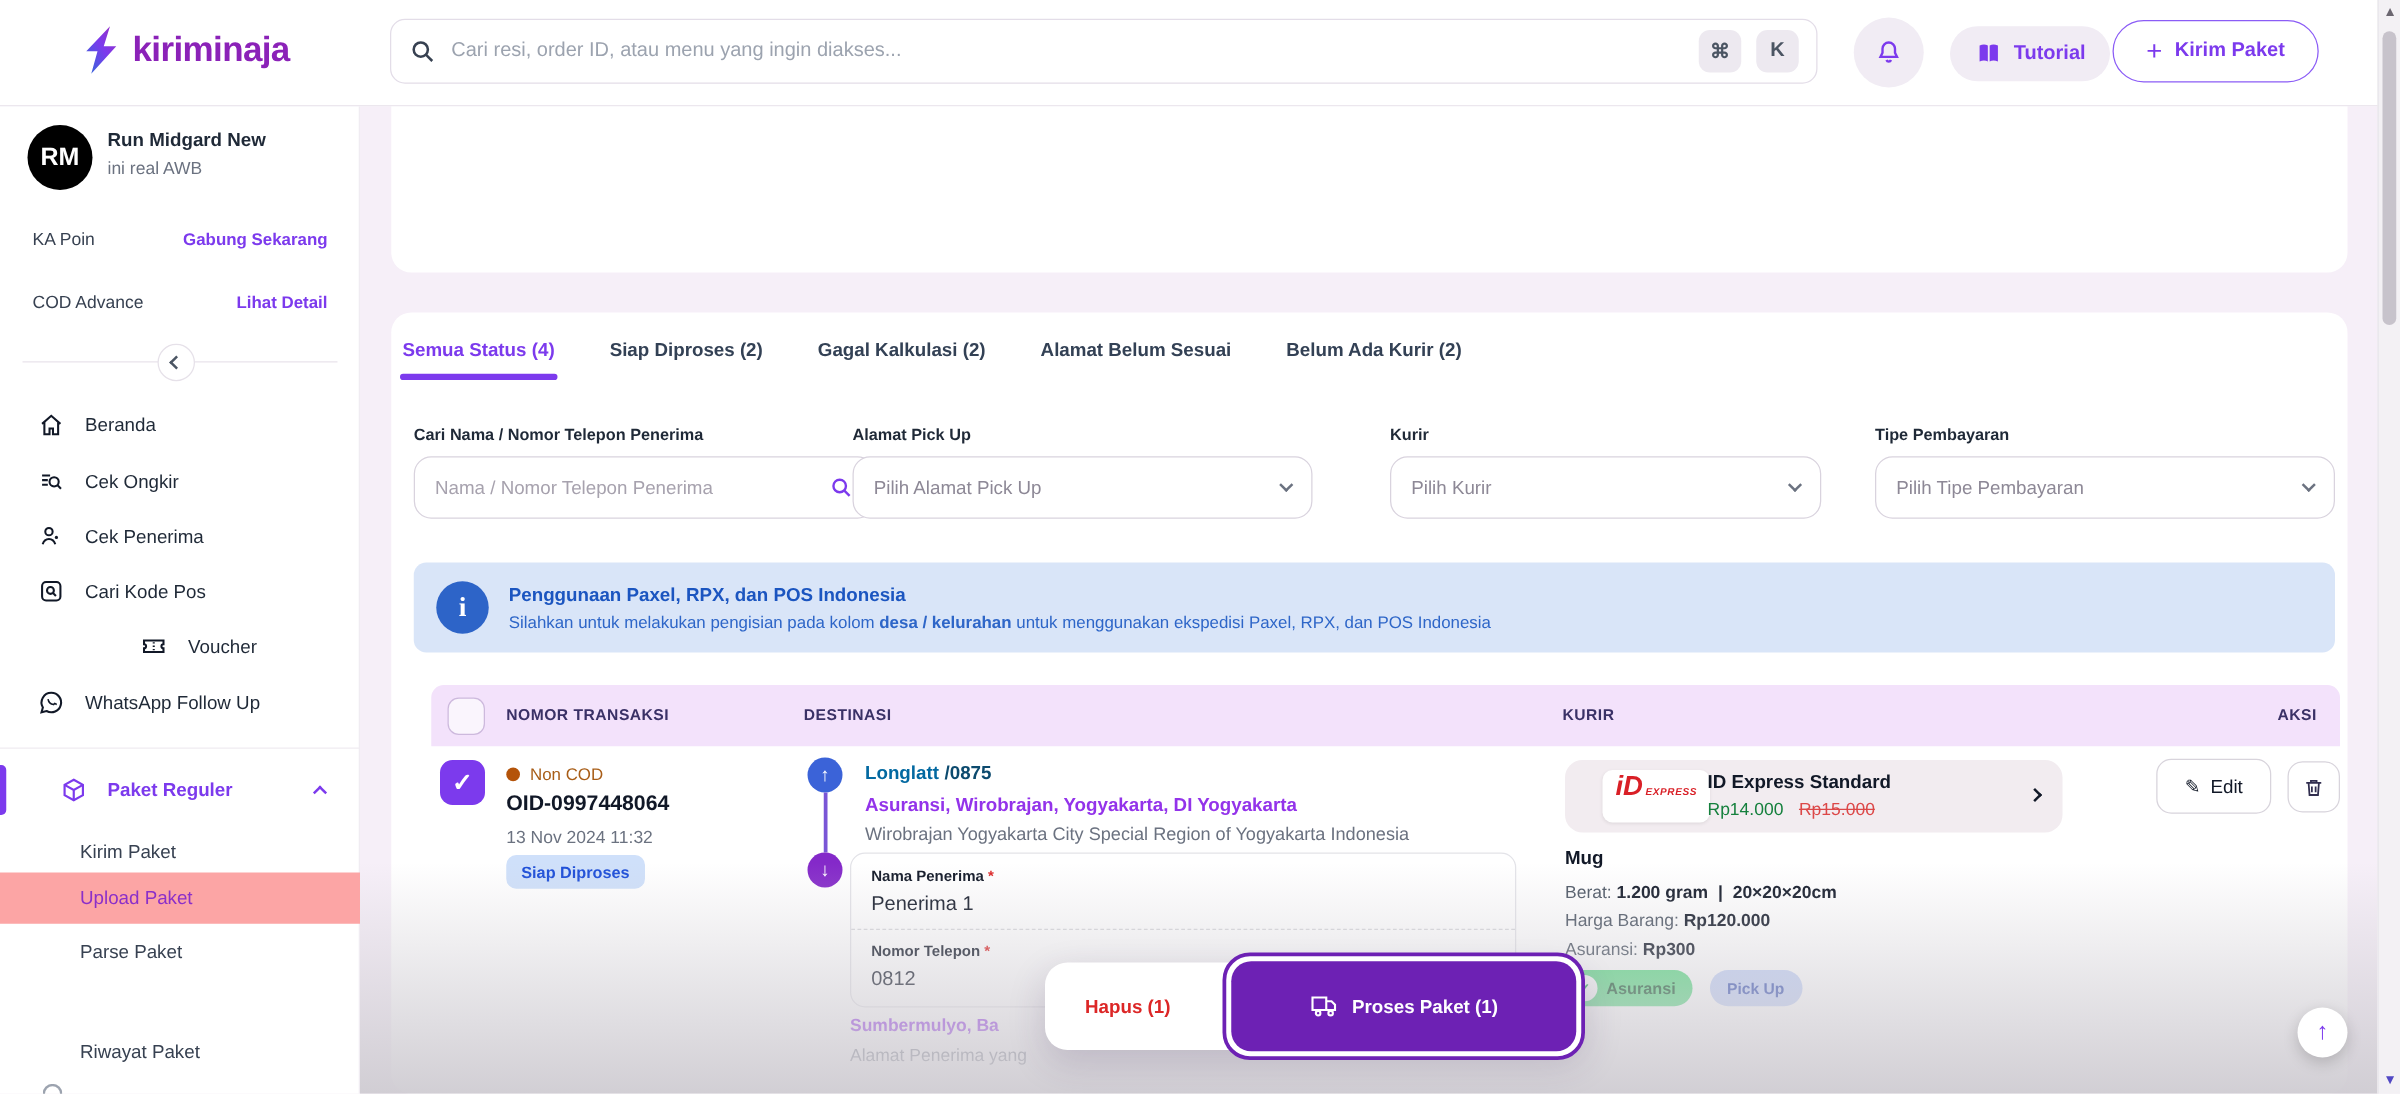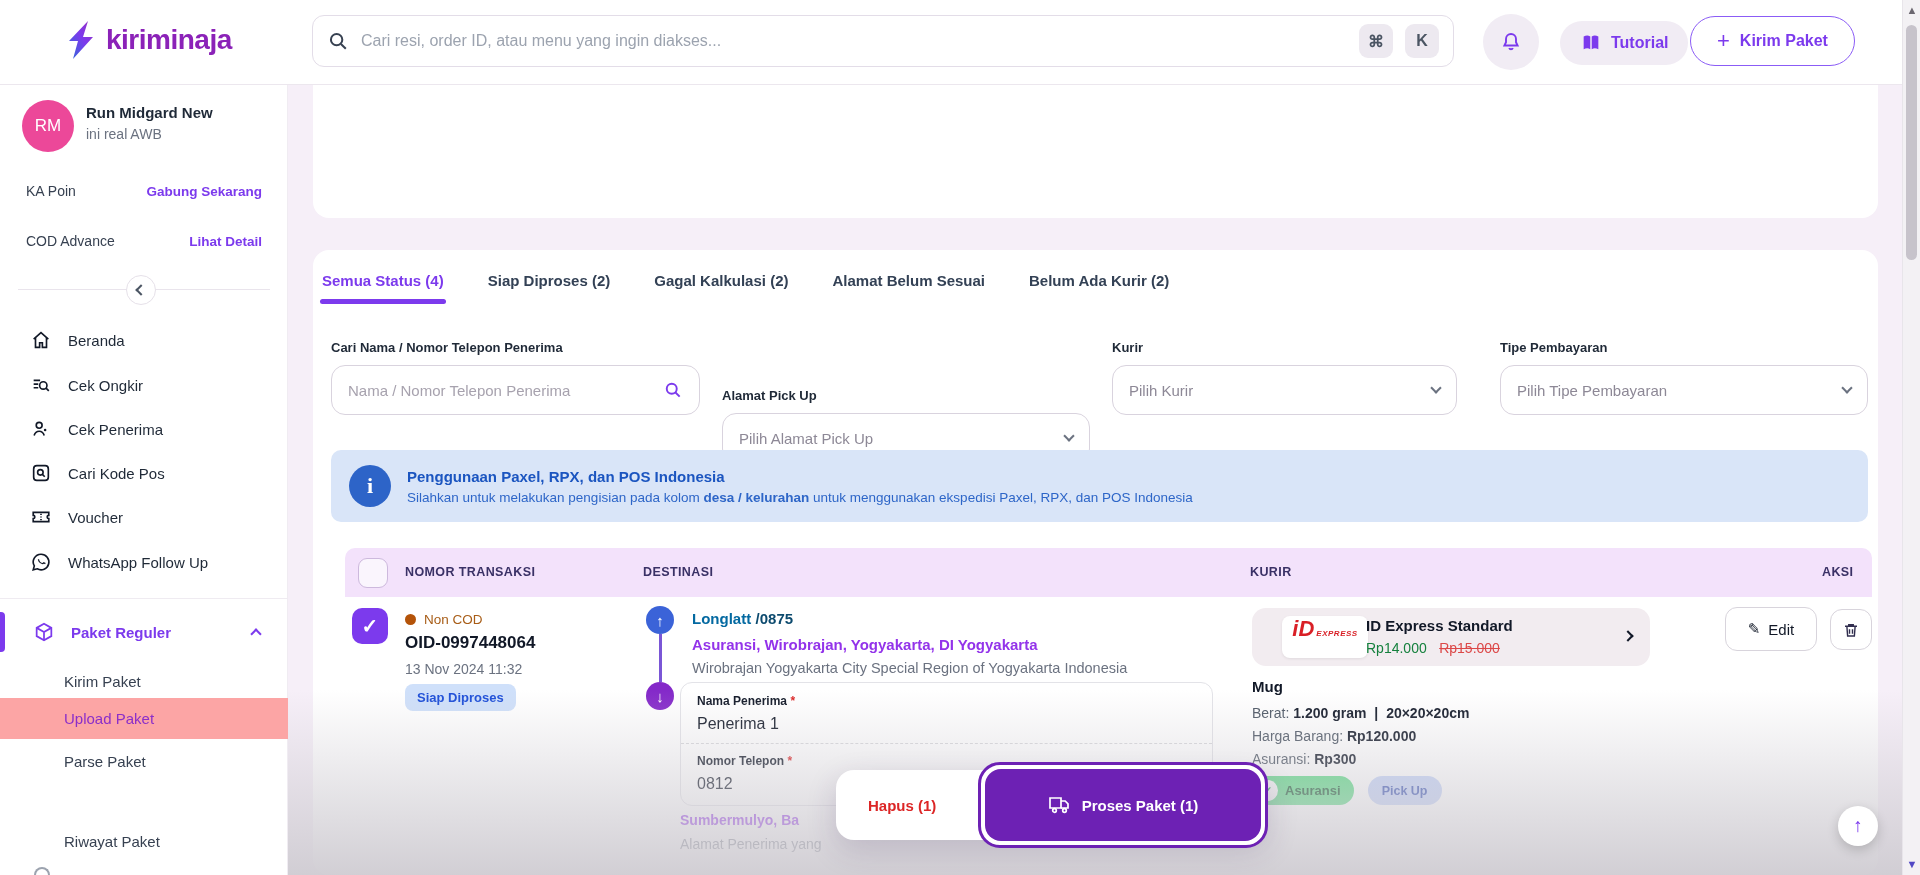--- a/index.html
+++ b/index.html
@@ -16,37 +16,37 @@
   .searchbar input { flex:1; border:none; outline:none; font-size:16px; color:#374151; font-family:inherit; background:transparent; }
   .searchbar input::placeholder { color:#9ca3af; }
   .kbd { width:34px; height:34px; border-radius:9px; background:#ede9f0; color:#4b5563; display:flex; align-items:center; justify-content:center; font-size:16px; font-weight:600; }
   .iconbtn { width:56px; height:56px; border-radius:50%; background:#f1ecf4; display:flex; align-items:center; justify-content:center; }
   .pillbtn { height:44px; border-radius:22px; background:#f1ecf4; display:flex; align-items:center; gap:9px; padding:0 20px; color:#7c3aed; font-size:16px; font-weight:600; }
   .outlinebtn { height:50px; border:1.7px solid #8b5cf6; border-radius:25px; background:#fff; display:flex; align-items:center; gap:10px; padding:0 26px; color:#7c3aed; font-size:16px; font-weight:600; }
   .plus { font-size:22px; font-weight:500; line-height:1; }
 
   
   .sidebar { left:0; top:85px; width:288px; height:790px; background:#fff; border-right:1px solid #f0ecf2; z-index:40; }
-  .avatar { left:22px; top:15px; width:52px; height:52px; border-radius:50%; background:#ec4899; color:#fff; font-size:17px; font-weight:400; display:flex; align-items:center; justify-content:center; }
+  .avatar { left:22px; top:15px; width:52px; height:52px; border-radius:50%; background:#000000; color:#fff; font-size:20px; font-weight:700; display:flex; align-items:center; justify-content:center; }
   .uname { left:86px; top:19px; font-size:15px; font-weight:700; color:#1f2937; }
   .usub  { left:86px; top:41px; font-size:14px; color:#6b7280; }
   .srow-info { left:26px; width:236px; display:flex; justify-content:space-between; align-items:center; }
   .info-label { font-size:14px; color:#374151; }
   .info-link  { font-size:13.5px; font-weight:700; color:#7c3aed; }
   .collapse-line { left:18px; top:204px; width:252px; height:1px; background:#e9e4ec; }
   .collapse-btn { left:126px; top:190px; width:30px; height:30px; border-radius:50%; background:#fff; border:1px solid #e6e1e9; display:flex; align-items:center; justify-content:center; }
   .chev { width:8px; height:8px; border-right:2px solid #4b5563; border-bottom:2px solid #4b5563; display:inline-block; }
   .chev.left { transform:rotate(135deg); }
   .chev.down { transform:rotate(45deg); margin-top:-4px; }
   .chev.up { transform:rotate(-135deg); margin-top:4px; }
   .chev.right { transform:rotate(-45deg); }
   .mrow { left:0; width:288px; height:38px; display:flex; align-items:center; gap:16px; padding-left:30px; color:#1f2937; font-size:15px; }
   .mrow svg { color:#111827; }
   .sect-line { left:0; top:513px; width:288px; height:1px; background:#efebf1; }
-  .prow { left:0; top:525px; width:288px; height:44px; display:flex; align-items:center; gap:16px; padding-left:33px; color:#7c3aed; font-size:15px; font-weight:700; }
+  .prow { left:0; top:525px; width:288px; height:44px; display:flex; align-items:center; gap:16px; padding-left:48px; color:#7c3aed; font-size:15px; font-weight:700; }
   .prow-bar { left:0; top:527px; width:5px; height:40px; background:#7c3aed; border-radius:0 4px 4px 0; }
   .subrow { left:0; width:288px; height:34px; display:flex; align-items:center; padding-left:64px; font-size:15px; color:#374151; }
   .subrow.active { height:41px; background:#fca5a5; color:#8b2fc9; font-weight:400; }
 
   
   .panel { background:#fff; border-radius:16px; z-index:1; }
   .card { background:#fff; border:1px solid #e3e0e6; border-radius:12px; }
 
   .addr-text { font-size:15px; color:#374151; line-height:22px; }
   .clip-frag { height:6px; border-radius:2px; background:repeating-linear-gradient(90deg,#4d4457 0 26px, transparent 26px 38px, #4d4457 38px 90px, transparent 90px 104px); opacity:.85; }
@@ -183,21 +183,21 @@
   <div class="fbox">
     <input type="text" placeholder="Nama / Nomor Telepon Penerima" style="">
     <span>
       <svg width="20" height="20" viewBox="0 0 24 24" fill="none" stroke="#7c3aed" stroke-width="2.3">
           <circle cx="10.5" cy="10.5" r="6"></circle>
           <path d="M15 15l5 5"></path>
         </svg>
     </span>
   </div>
 </div>
-<div class="abs fgroup" style="left:722px; top:340px; width:368px; z-index:2;margin-top:48px;">
+<div class="abs fgroup" style="left:682px; top:340px; width:368px; z-index:2;">
   <label>Alamat Pick Up</label>
   <div class="fbox">
     <span class="fval">Pilih Alamat Pick Up</span>
     <span class="chev down" style="border-color:#6b7280;"></span>
   </div>
 </div>
 <div class="abs fgroup" style="left:1112px; top:340px; width:345px; z-index:2;">
   <label>Kurir</label>
   <div class="fbox">
     <span class="fval">Pilih Kurir</span>
@@ -439,21 +439,21 @@
     <span>Cek Penerima</span>
   </div>
   <div class="abs mrow" style="top:369px;">
     <svg width="22" height="22" viewBox="0 0 24 24" fill="none" stroke="currentColor" stroke-width="1.8">
         <rect x="4" y="4" width="16" height="16" rx="3.5"></rect>
         <circle cx="11.3" cy="11.3" r="3"></circle>
         <path d="M13.5 13.5l2.6 2.6"></path>
       </svg>
     <span>Cari Kode Pos</span>
   </div>
-  <div class="abs mrow" style="top:413px;">
+  <div class="abs mrow" style="top:413px;justify-content:center;">
     <svg width="22" height="22" viewBox="0 0 24 24" fill="none" stroke="currentColor" stroke-width="1.8">
         <path d="M3.5 7h17v3.2a1.8 1.8 0 0 0 0 3.6V17h-17v-3.2a1.8 1.8 0 0 0 0-3.6z"></path>
         <path d="M12 8.5v1.2M12 11.4v1.2M12 14.3v1.2"></path>
       </svg>
     <span>Voucher</span>
   </div>
   <div class="abs mrow" style="top:458px;">
     <svg width="22" height="22" viewBox="0 0 24 24" fill="none" stroke="currentColor" stroke-width="1.8">
         <path d="M12 3.5a8.5 8.5 0 0 0-7.3 12.8L3.5 20.5l4.4-1.1A8.5 8.5 0 1 0 12 3.5z"></path>
         <path d="M9.2 9c.4 2.4 2.4 4.4 4.8 4.8l1-1 1.8 1" stroke-width="1.4"></path>

